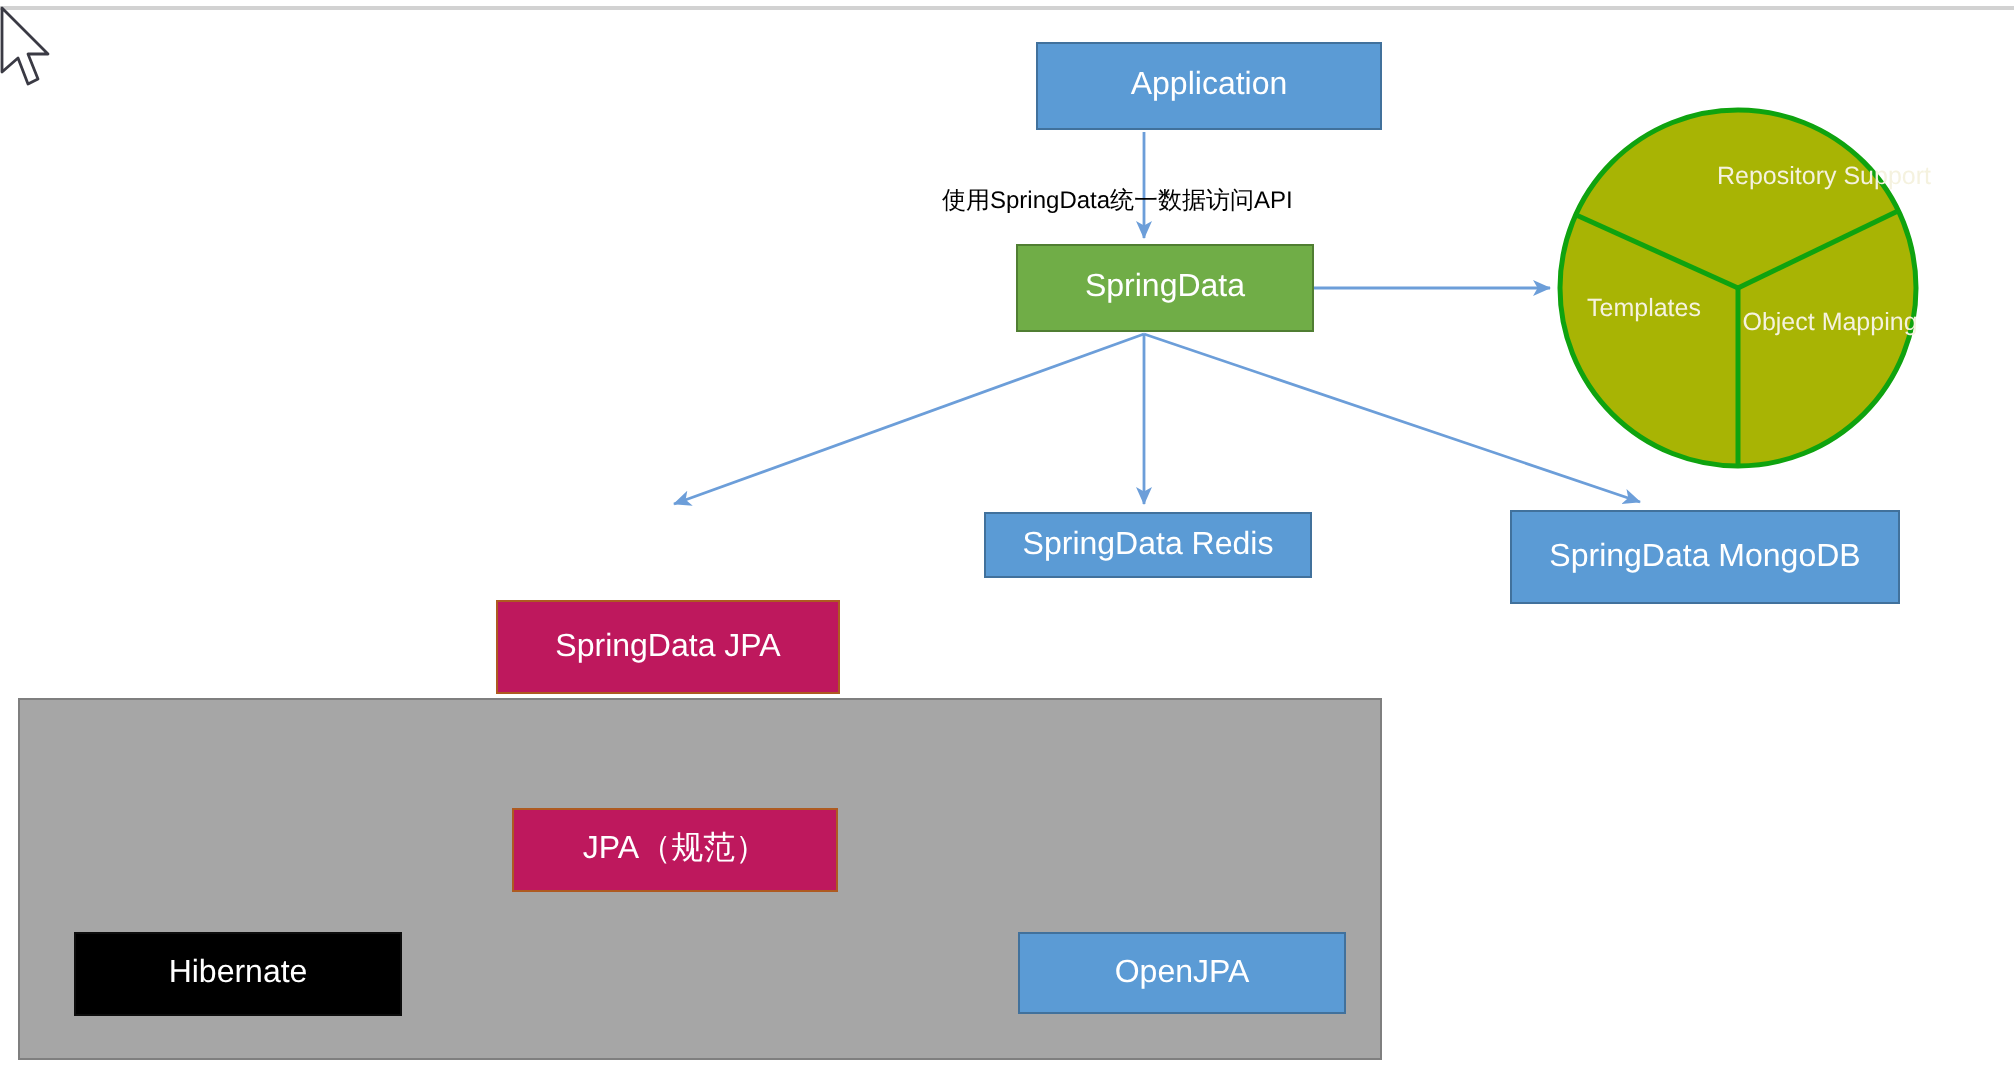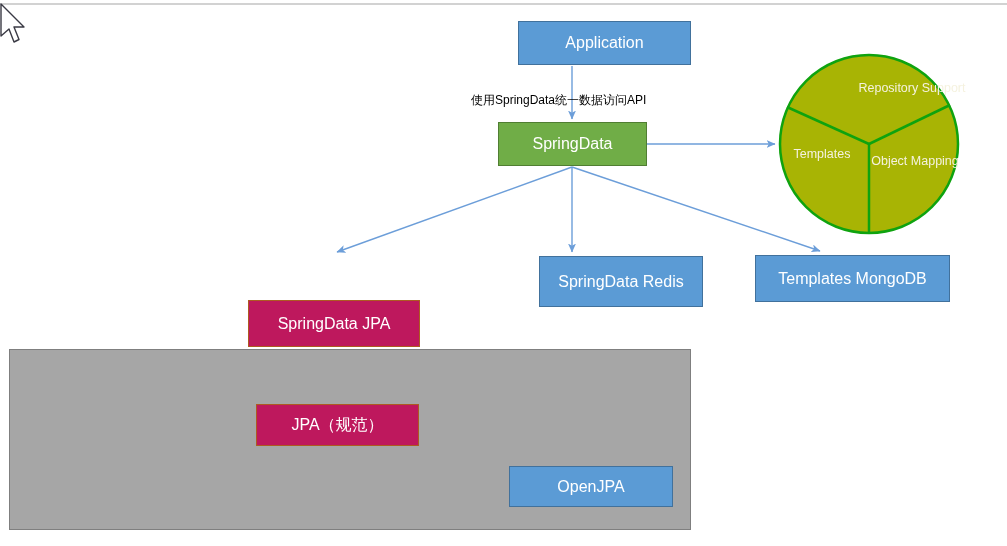--- a/index.html
+++ b/index.html
@@ -9,21 +9,21 @@
   }
   #top-divider{position:absolute;left:0;top:3px;width:1007px;height:2px;background:#d2d2d2;}
   svg.layer{position:absolute;left:0;top:0;z-index:1;}
   .node{
     position:absolute;display:flex;align-items:center;justify-content:center;
     color:#ffffff;font-size:16px;line-height:1.1;z-index:3;box-sizing:border-box;
     text-align:center;
   }
   .blue{background:#5B9BD5;border:1.5px solid #41719C;margin-left:32px;}
   .orange{background:#be185d;border:1.5px solid #AE5A21;margin-top:44px;}
-  .green{background:#70AD47;border:1.5px solid #507E32;}
+  .green{background:#70AD47;border:1.5px solid #507E32;margin-left:10px;}
   .black{background:#000000;border:1.5px solid #0d0d0d;}
   #gray-container{
     position:absolute;left:9px;top:349px;width:682px;height:181px;
     background:#A6A6A6;border:1.5px solid #7F7F7F;box-sizing:border-box;z-index:2;
   }
   #annotation{
     position:absolute;left:427px;top:92px;width:290px;height:22px;
     color:#000;font-size:12px;white-space:nowrap;z-index:3;margin-left:44px;
   }
   .circle-label{
@@ -73,28 +73,31 @@
 
   <div class="node blue" style="left:486px;top:21px;width:173px;height:44px;">
     <span>Application</span>
   </div>
   <div class="node green" style="left:498px;top:122px;width:149px;height:44px;">
     <span>SpringData</span>
   </div>
   <div class="node orange" style="left:248px;top:256px;width:172px;height:47px;">
     <span>SpringData JPA</span>
   </div>
-  <div class="node blue" style="left:507px;top:256px;width:164px;height:51px;">
+  <div class="node blue" style="left:460px;top:256px;width:164px;height:33px;">
     <span>SpringData Redis</span>
   </div>
   <div class="node blue" style="left:723px;top:255px;width:195px;height:47px;">
-    <span>Templates MongoDB</span>
+    <span>SpringData MongoDB</span>
   </div>
   <div class="node orange" style="left:256px;top:360px;width:163px;height:42px;">
     <span>JPA（规范）</span>
+  </div>
+  <div class="node black" style="left:37px;top:466px;width:164px;height:42px;">
+    <span>Hibernate</span>
   </div>
   <div class="node blue" style="left:477px;top:466px;width:164px;height:41px;">
     <span>OpenJPA</span>
   </div>
 
   <div class="circle-label" id="circle-label-top">Repository Support</div>
   <div class="circle-label" id="circle-label-left">Templates</div>
   <div class="circle-label" id="circle-label-right">Object Mapping</div>
 
   <svg id="cursor" width="30" height="50">

